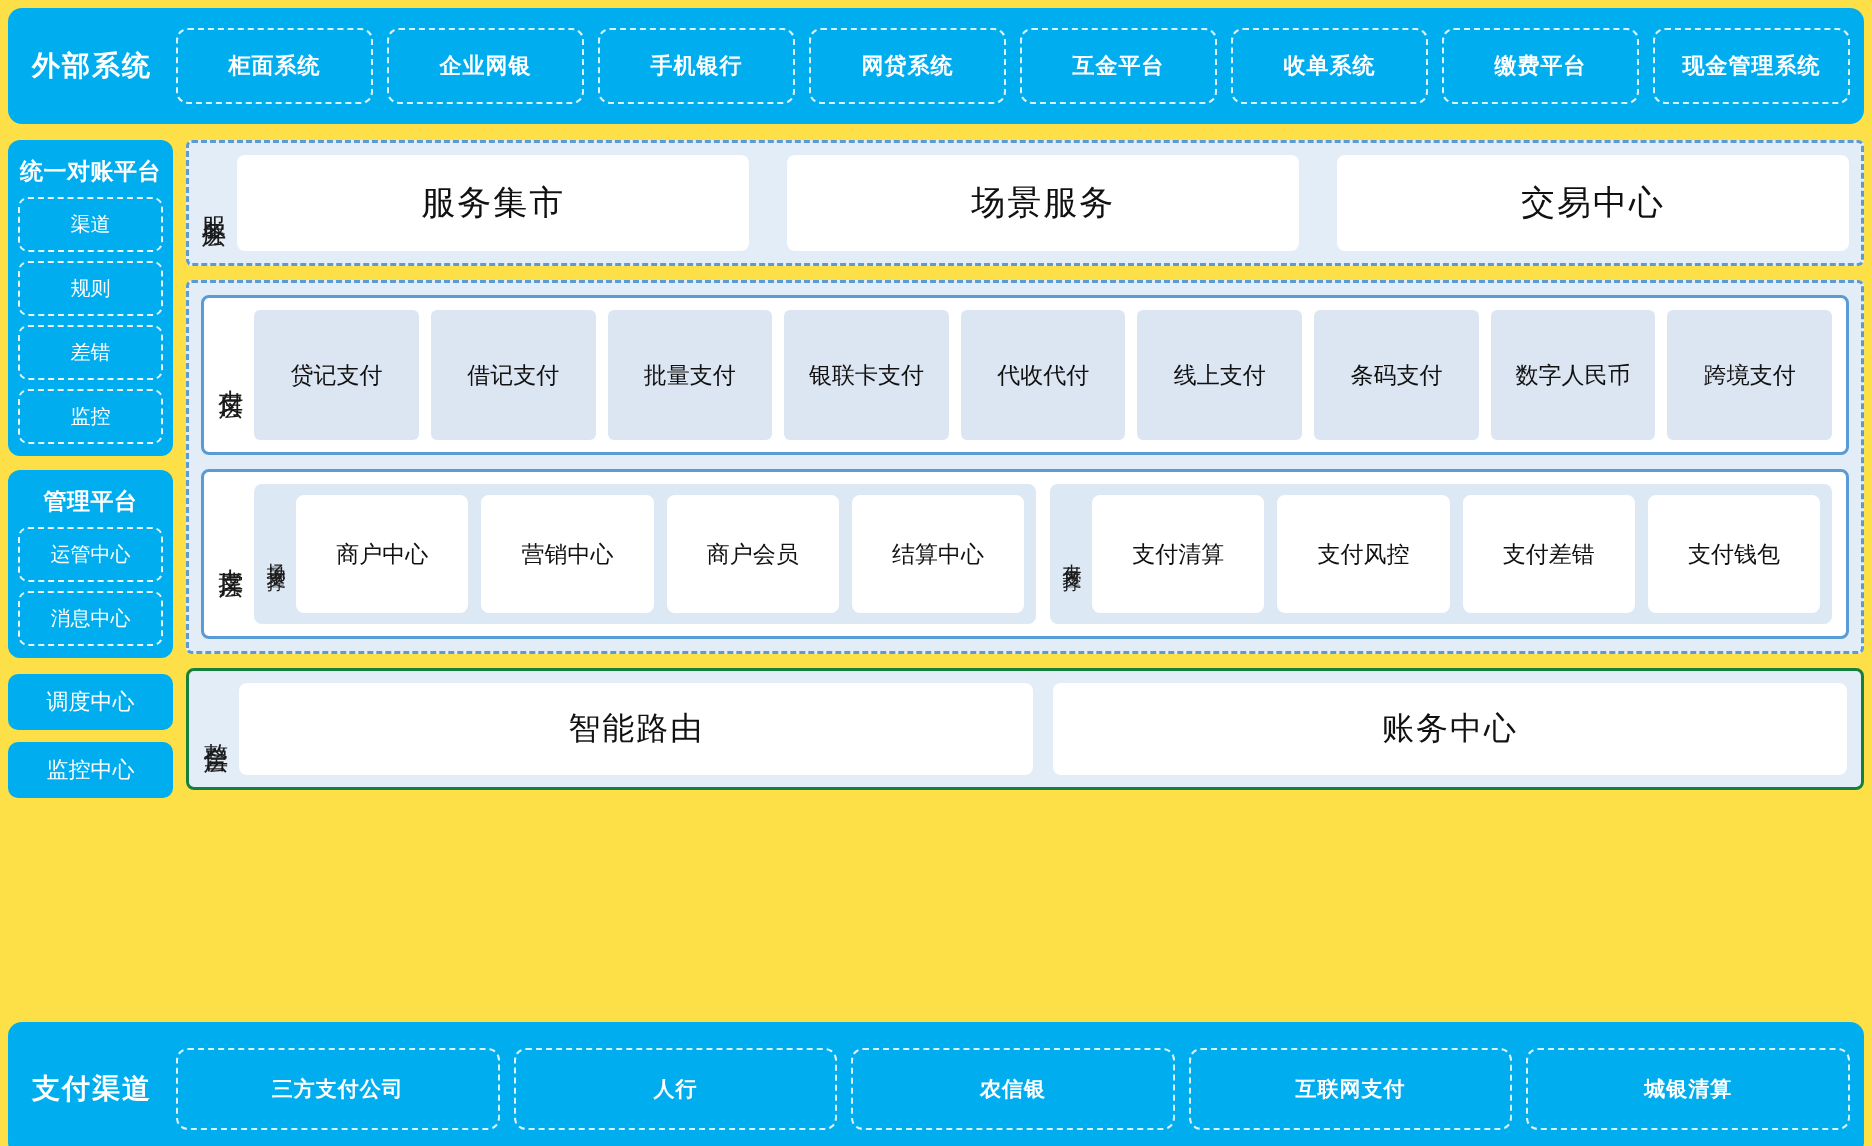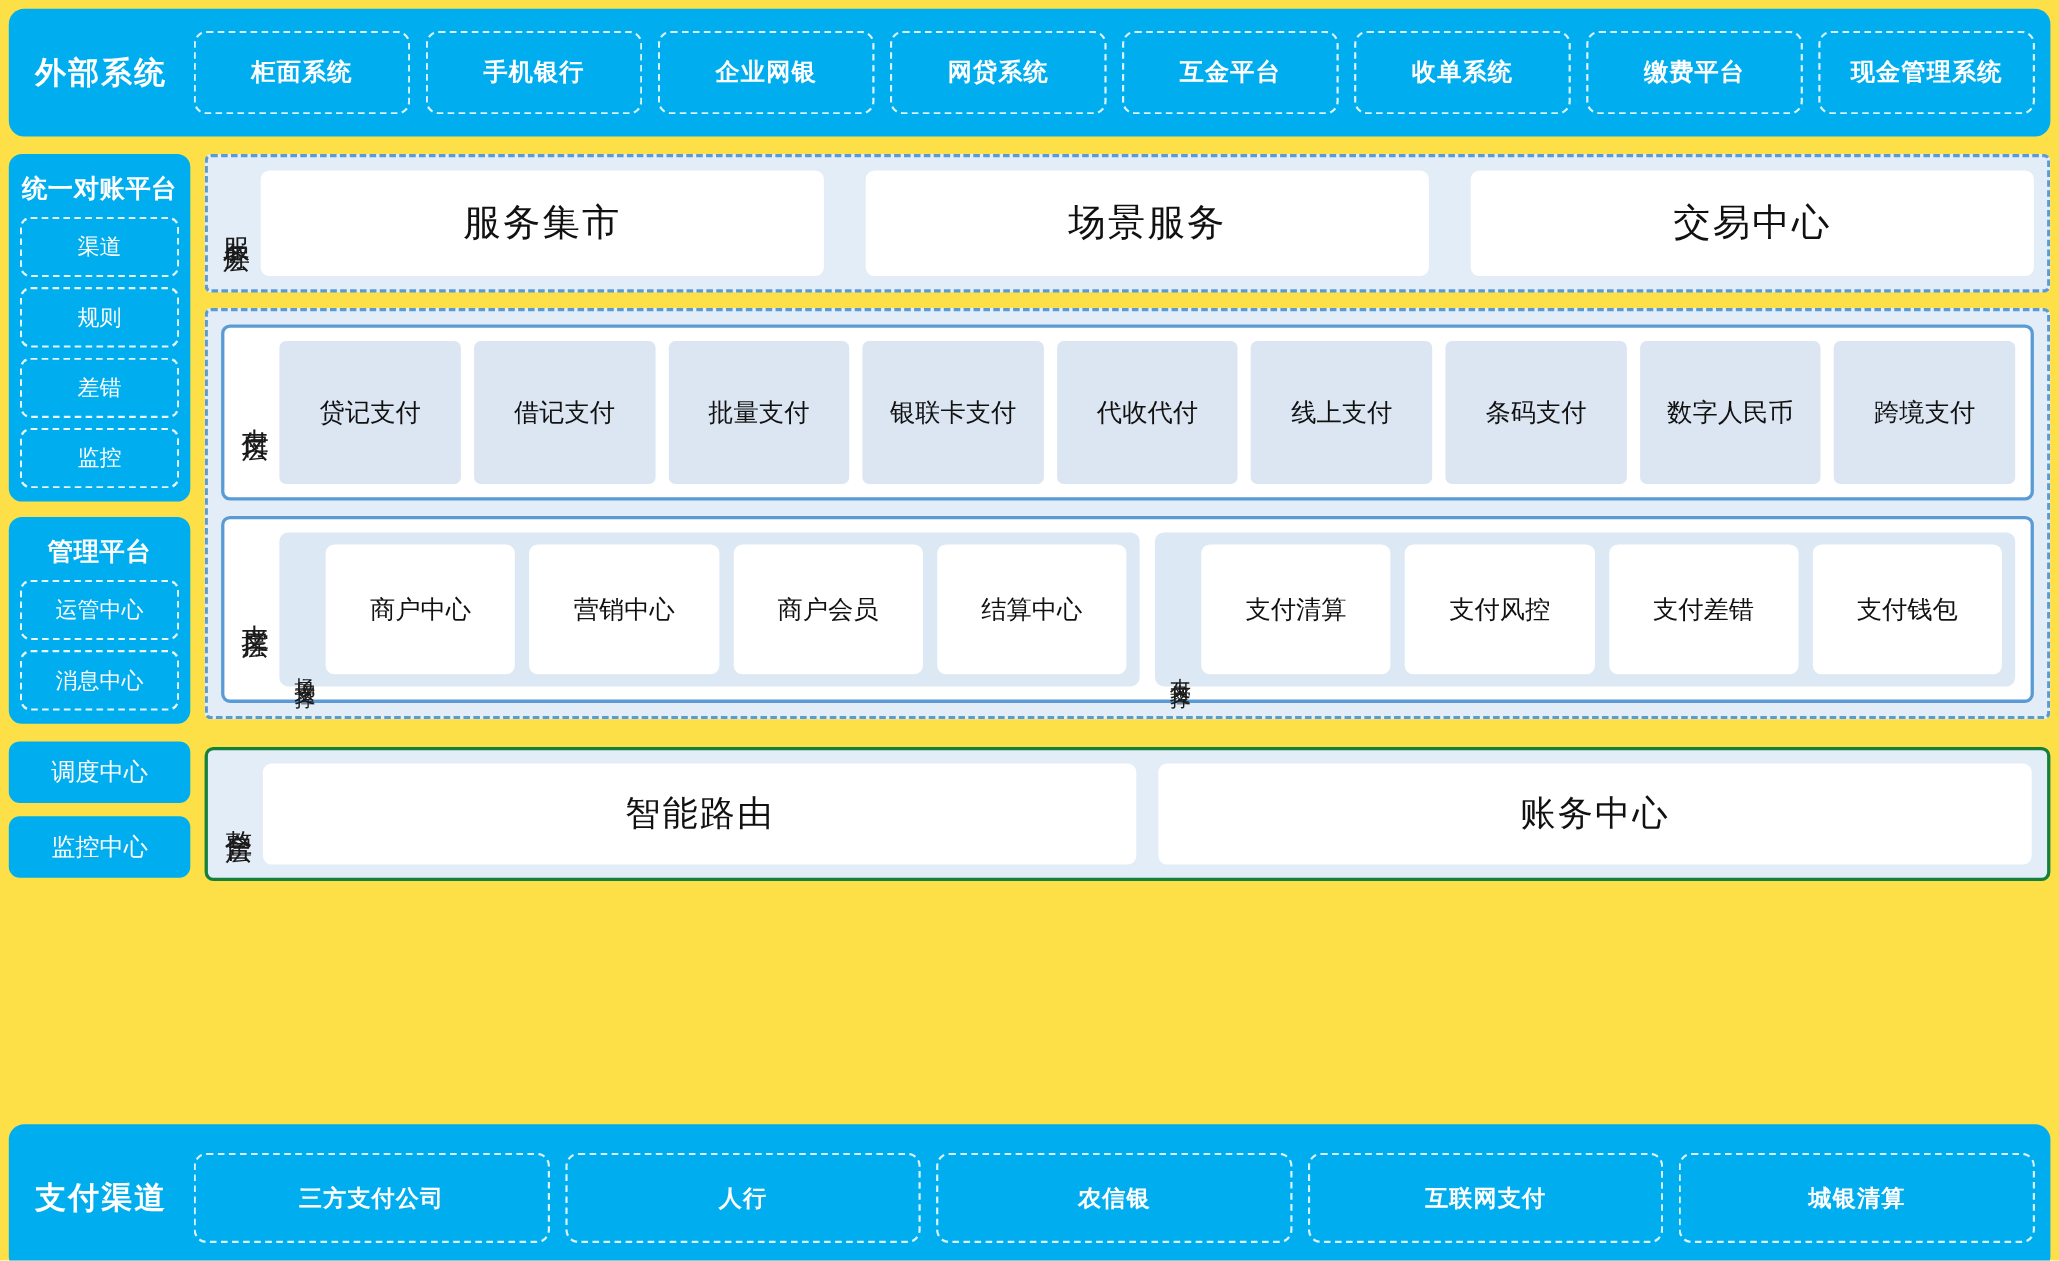--- a/index.html
+++ b/index.html
@@ -147,21 +147,21 @@
   }
 
   
   .dashed-box {
     border: 3px dashed #5B9BD5;
     border-radius: 6px;
     background: #E3EDF7;
     padding: 12px;
   }
   #service-layer-box { margin-bottom: 14px; }
-  #core-layers-box { margin-bottom: 25px; }
+  #core-layers-box { margin-bottom: 14px; }
 
   .row {
     display: flex;
     align-items: stretch;
     gap: 10px;
   }
 
   
   .service-cards { display: flex; gap: 38px; flex: 1 1 auto; }
   .service-card {
@@ -202,21 +202,21 @@
   }
 
   
   .support-groups { display: flex; gap: 14px; flex: 1 1 auto; }
   .support-group {
     flex: 1 1 0;
     background: #DCE8F4;
     border-radius: 8px;
     padding: 11px 12px;
     display: flex;
-    align-items: flex-end;
+    align-items: center;
     gap: 10px;
   }
   .support-cards { display: flex; gap: 13px; flex: 1 1 auto; }
   .support-card {
     flex: 1 1 0;
     background: #ffffff;
     border-radius: 8px;
     height: 118px;
     display: flex;
     align-items: center;
@@ -249,22 +249,22 @@
   }
 </style>
 </head>
 <body>
 
 <div class="page">
 
   <div class="cyan-bar" id="external-systems-bar">
     <div class="cyan-bar-title">外部系统</div>
     <div class="cyan-chip">柜面系统</div>
+    <div class="cyan-chip">企业网银</div>
     <div class="cyan-chip">手机银行</div>
-    <div class="cyan-chip">企业网银</div>
     <div class="cyan-chip">网贷系统</div>
     <div class="cyan-chip">互金平台</div>
     <div class="cyan-chip">收单系统</div>
     <div class="cyan-chip">缴费平台</div>
     <div class="cyan-chip">现金管理系统</div>
   </div>
 
   <div class="sidebar">
 
     <div class="side-panel" id="sidebar-panel-reconciliation">

